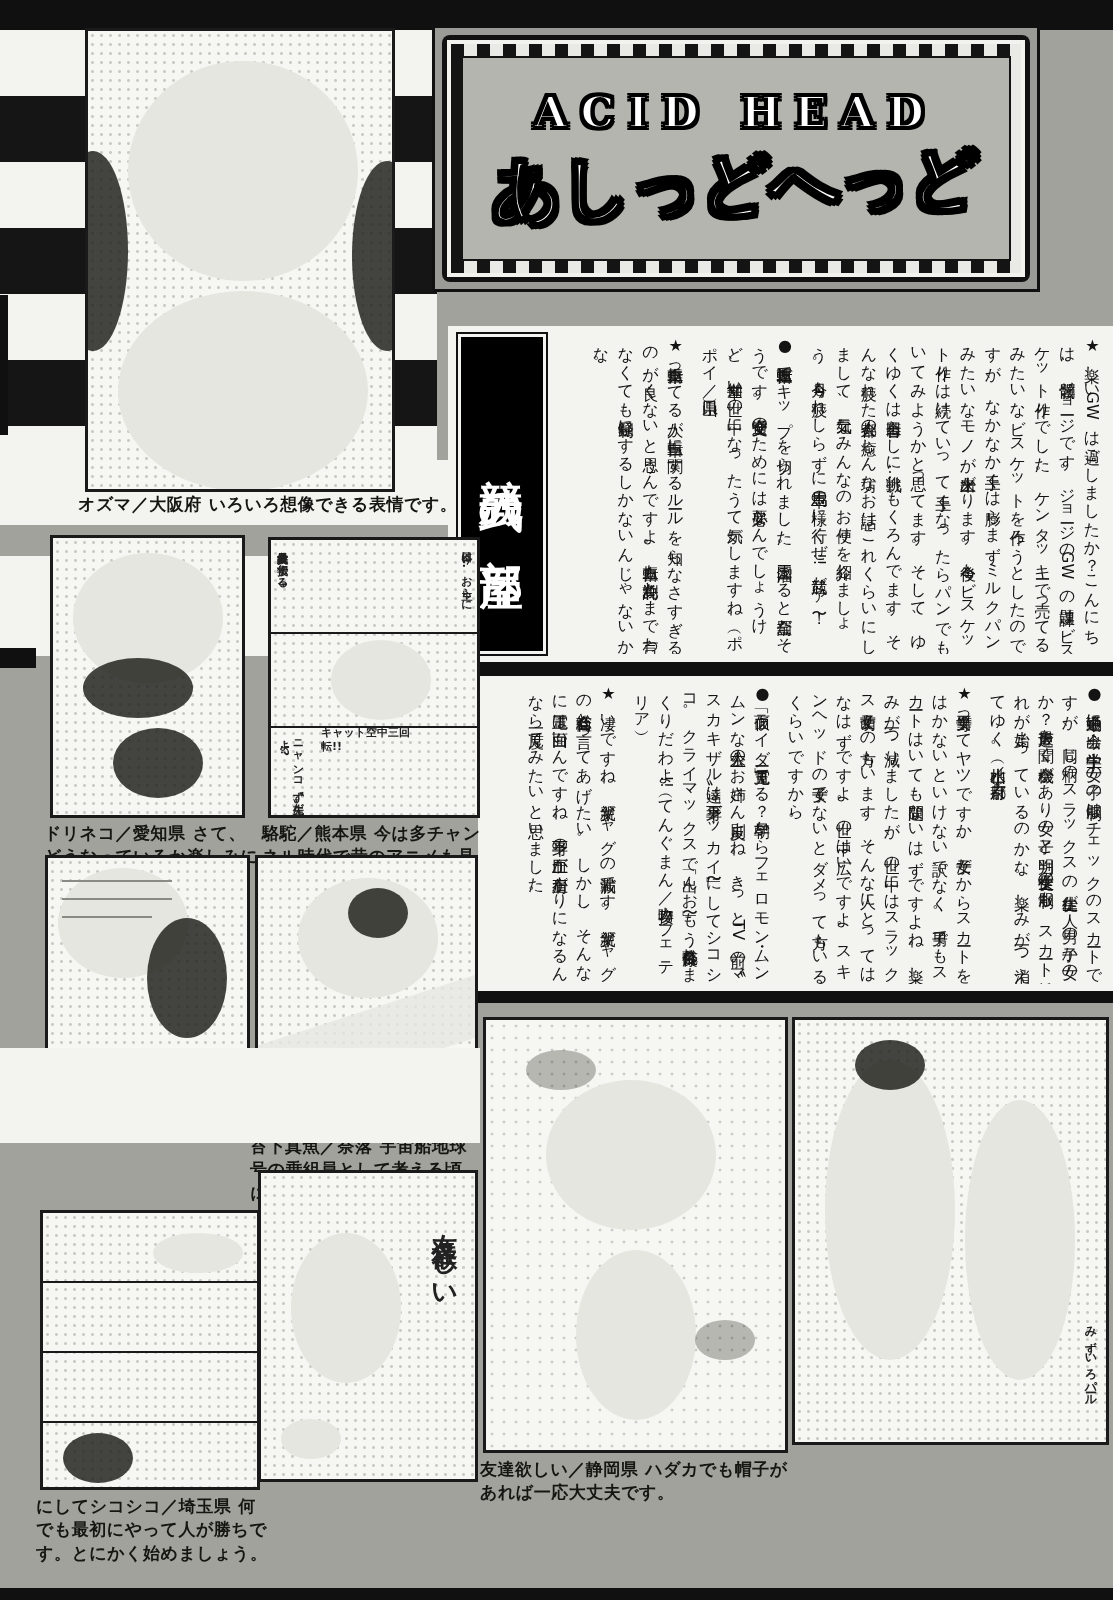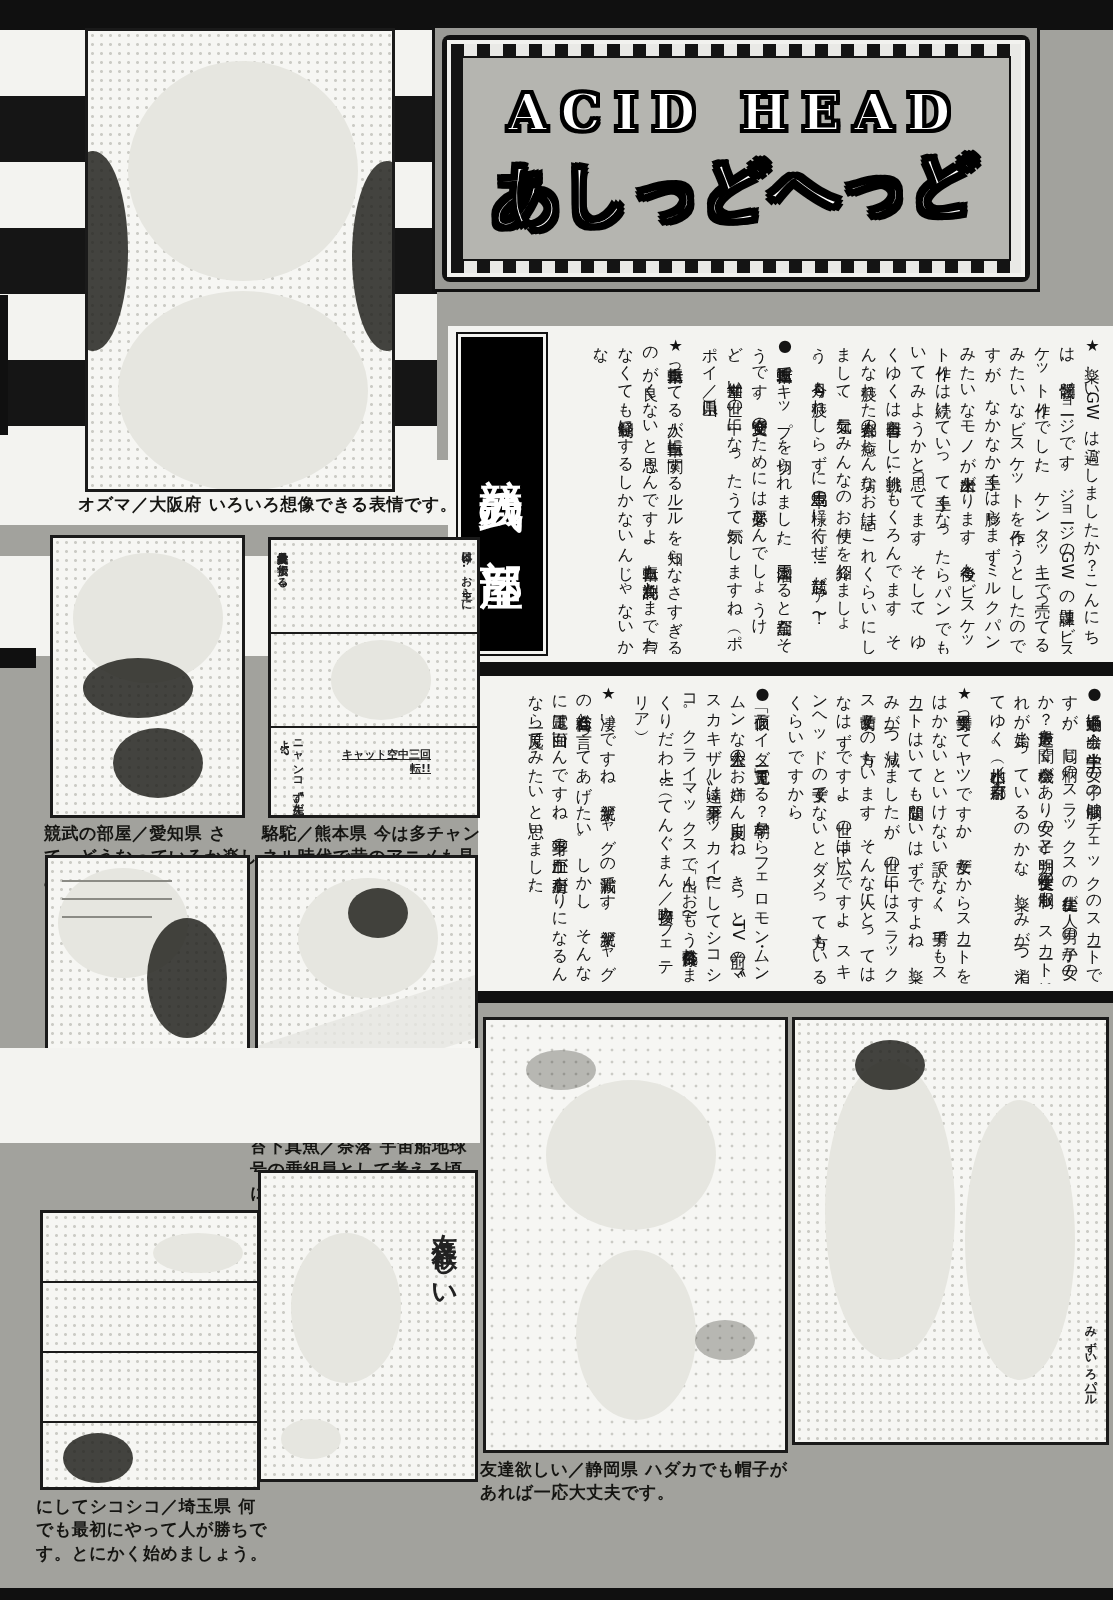--- a/index.html
+++ b/index.html
@@ -20,21 +20,21 @@
   .caption{color:#151512;font-weight:bold;font-size:17px;line-height:1.38;letter-spacing:.5px;}
   .caption .credit{margin-right:7px;}
   
   .logo-outer{border:3px solid #111;background:#9a9a96;padding:7px;}
   .logo-black{background:#111;border-radius:8px;padding:5px;height:100%;}
   .logo-white{border:4px solid #f2f2ef;height:100%;padding:0;}
   .logo-checker{height:100%;background:repeating-linear-gradient(90deg,#141414 0 13px,#e9e9e6 13px 26px);padding:12px 10px;}
   .logo-panel{height:100%;background:radial-gradient(ellipse at 45% 35%,#ececе8 0%,#d6d6d1 35%,#a9a9a3 70%,#7d7d77 100%);
               background-color:#b5b5b0;border:2px solid #141414;
               display:flex;flex-direction:column;align-items:center;justify-content:center;gap:2px;}
-  .logo-en{font-family:"DejaVu Serif","Liberation Serif",serif;font-weight:bold;font-size:50px;color:#fff;
+  .logo-en{font-family:"DejaVu Serif","Liberation Serif",serif;font-weight:bold;font-size:42px;color:#fff;
            letter-spacing:14px;-webkit-text-stroke:2px #000;
            text-shadow:-3px -3px 0 #000,3px -3px 0 #000,-3px 3px 0 #000,3px 3px 0 #000,0 -3px 0 #000,0 3px 0 #000,-3px 0 0 #000,3px 0 0 #000;}
   .logo-jp{font-weight:bold;font-size:68px;color:#fff;letter-spacing:0px;transform:rotate(-1.5deg);
            -webkit-text-stroke:2px #000;
            text-shadow:-4px -4px 0 #000,4px -4px 0 #000,-4px 4px 0 #000,4px 4px 0 #000,0 -4px 0 #000,0 4px 0 #000,-4px 0 0 #000,4px 0 0 #000;}
   
   .banner{background:#000;border:3px solid #f3f3f0;outline:2px solid #111;
           display:flex;align-items:center;justify-content:center;}
   .banner-text{writing-mode:vertical-rl;color:#fff;font-weight:bold;font-size:44px;letter-spacing:10px;}
   
@@ -104,29 +104,29 @@
 
   <div class="abs whitepanel" style="left:0;top:556px;width:448px;height:100px;"></div>
   <div class="abs blackbar" style="left:0;top:648px;width:36px;height:20px;"></div>
 
   <div class="abs frame" style="left:50px;top:535px;width:195px;height:283px;">
     <div class="blob" style="left:20px;top:15px;width:150px;height:130px;"></div>
     <div class="inkblob" style="left:30px;top:120px;width:110px;height:60px;"></div>
     <div class="inkblob" style="left:60px;top:190px;width:90px;height:70px;"></div>
   </div>
   <div class="abs caption" style="left:44px;top:822px;width:216px;">
-    <span class="credit">競武の部屋／愛知県</span><span>さて、どうなっているか楽しみにしてください。</span>
+    <span class="credit">ドリネコ／愛知県</span><span>さて、どうなっているか楽しみにしてください。</span>
   </div>
 
   <div class="abs frame" style="left:268px;top:537px;width:212px;height:281px;">
     <div style="position:absolute;left:0;top:92px;width:212px;height:2px;background:#1a1a1a;"></div>
     <div style="position:absolute;left:0;top:186px;width:212px;height:2px;background:#1a1a1a;"></div>
     <div class="note vnote" style="right:4px;top:4px;height:84px;">今日は…お主らに</div>
     <div class="note vnote" style="left:4px;top:4px;height:84px;">最終奥技を伝授する!</div>
-    <div class="note" style="left:50px;top:208px;width:110px;text-align:right;text-decoration:underline;">キャット空中三回転!!</div>
+    <div class="note" style="left:50px;top:186px;width:110px;text-align:left;">キャット空中三回転!!</div>
     <div class="note vnote" style="left:6px;top:192px;height:84px;">ニャンコ〝ず〟先生だよ!?</div>
     <div class="blob" style="left:60px;top:100px;width:100px;height:80px;"></div>
   </div>
   <div class="abs caption" style="left:262px;top:822px;width:220px;">
     <span class="credit">駱駝／熊本県</span><span>今は多チャンネル時代で昔のアニメも見れる環境だしね。</span>
   </div>
 
   <div class="abs frame" style="left:45px;top:855px;width:205px;height:275px;">
     <div class="blob" style="left:10px;top:10px;width:130px;height:110px;"></div>
     <div style="position:absolute;left:14px;top:22px;width:110px;height:2px;background:#8b8b85;"></div>

